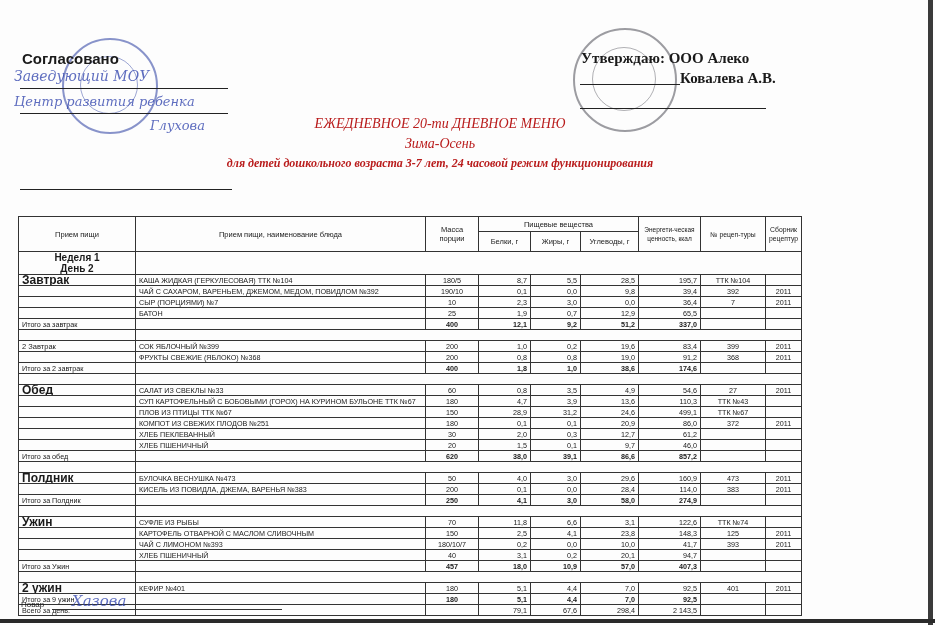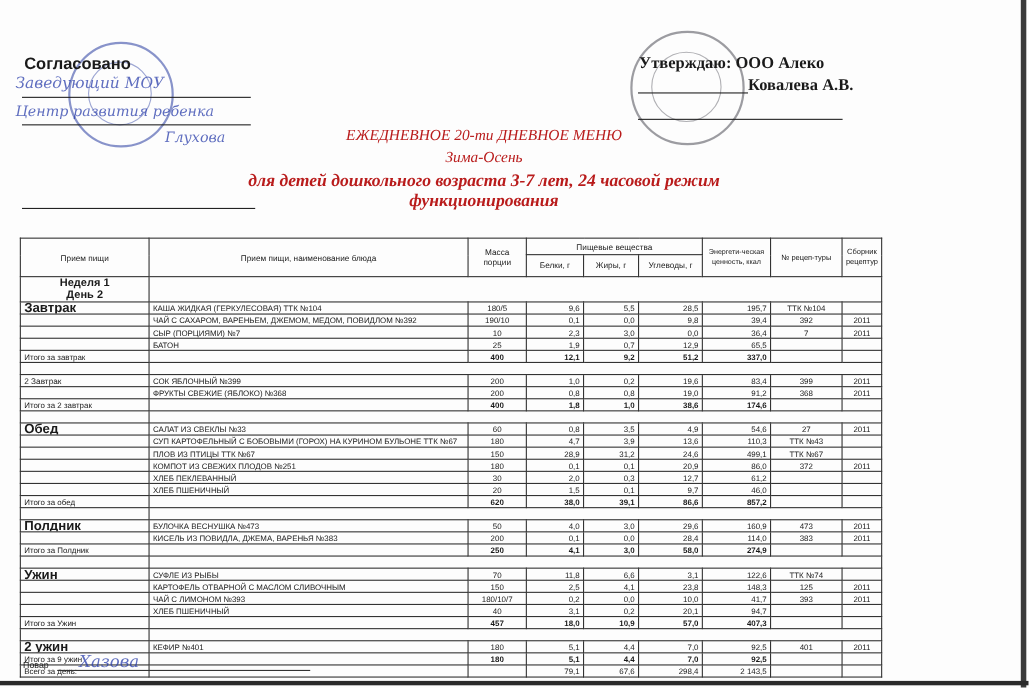--- a/index.html
+++ b/index.html
@@ -18,21 +18,21 @@
 
   .stamp { position:absolute; border-radius:50%; border:2px solid rgba(40,60,160,0.55); }
   .stamp-inner { position:absolute; border-radius:50%; border:1px solid rgba(40,60,160,0.45); }
   .handwriting { position:absolute; font-family:"DejaVu Serif", serif; font-style:italic;
                  color:rgba(40,60,170,0.75); white-space:nowrap; }
 
   .doc-title { position:absolute; left:0; width:820px; text-align:center; font-family:"Liberation Serif", serif;
                font-style:italic; color:#b91c1c; }
   .t1 { top:116px; font-size:14px; padding-left:0; left:240px; width:400px; }
   .t2 { top:136px; font-size:14px; left:240px; width:400px; }
-  .t3 { top:156px; font-size:16px; font-weight:bold; left:160px; width:560px; }
+  .t3 { top:156px; font-size:12px; font-weight:bold; left:160px; width:560px; }
 
   table.menu { position:absolute; left:18px; top:216px; border-collapse:collapse; table-layout:fixed;
                font-size:7.2px; }
   table.menu td, table.menu th { border:1px solid #333; padding:0 3px; height:10px; line-height:9px;
                overflow:hidden; white-space:nowrap; }
   table.menu th { font-weight:normal; font-size:7.5px; text-align:center; height:14px; }
   .num { text-align:right; }
   .ctr { text-align:center; }
   .bold { font-weight:bold; }
   .meal-big { font-size:12px; font-weight:bold; }
@@ -102,21 +102,21 @@
       <td class="week" style="height:22px">
         <div>Неделя 1</div>
         <div>День 2</div>
       </td>
       <td colspan="8"></td>
     </tr>
   <tr>
         <td class="meal-big">Завтрак</td>
         <td>КАША ЖИДКАЯ (ГЕРКУЛЕСОВАЯ) ТТК №104</td>
         <td class="ctr">180/5</td>
-        <td class="num">9,6</td>
+        <td class="num">8,7</td>
         <td class="num">5,5</td>
         <td class="num">28,5</td>
         <td class="num">195,7</td>
         <td class="ctr">ТТК №104</td>
         <td class="ctr"></td>
       </tr>
       <tr>
         <td></td>
         <td>ЧАЙ С САХАРОМ, ВАРЕНЬЕМ, ДЖЕМОМ, МЕДОМ, ПОВИДЛОМ №392</td>
         <td class="ctr">190/10</td>

